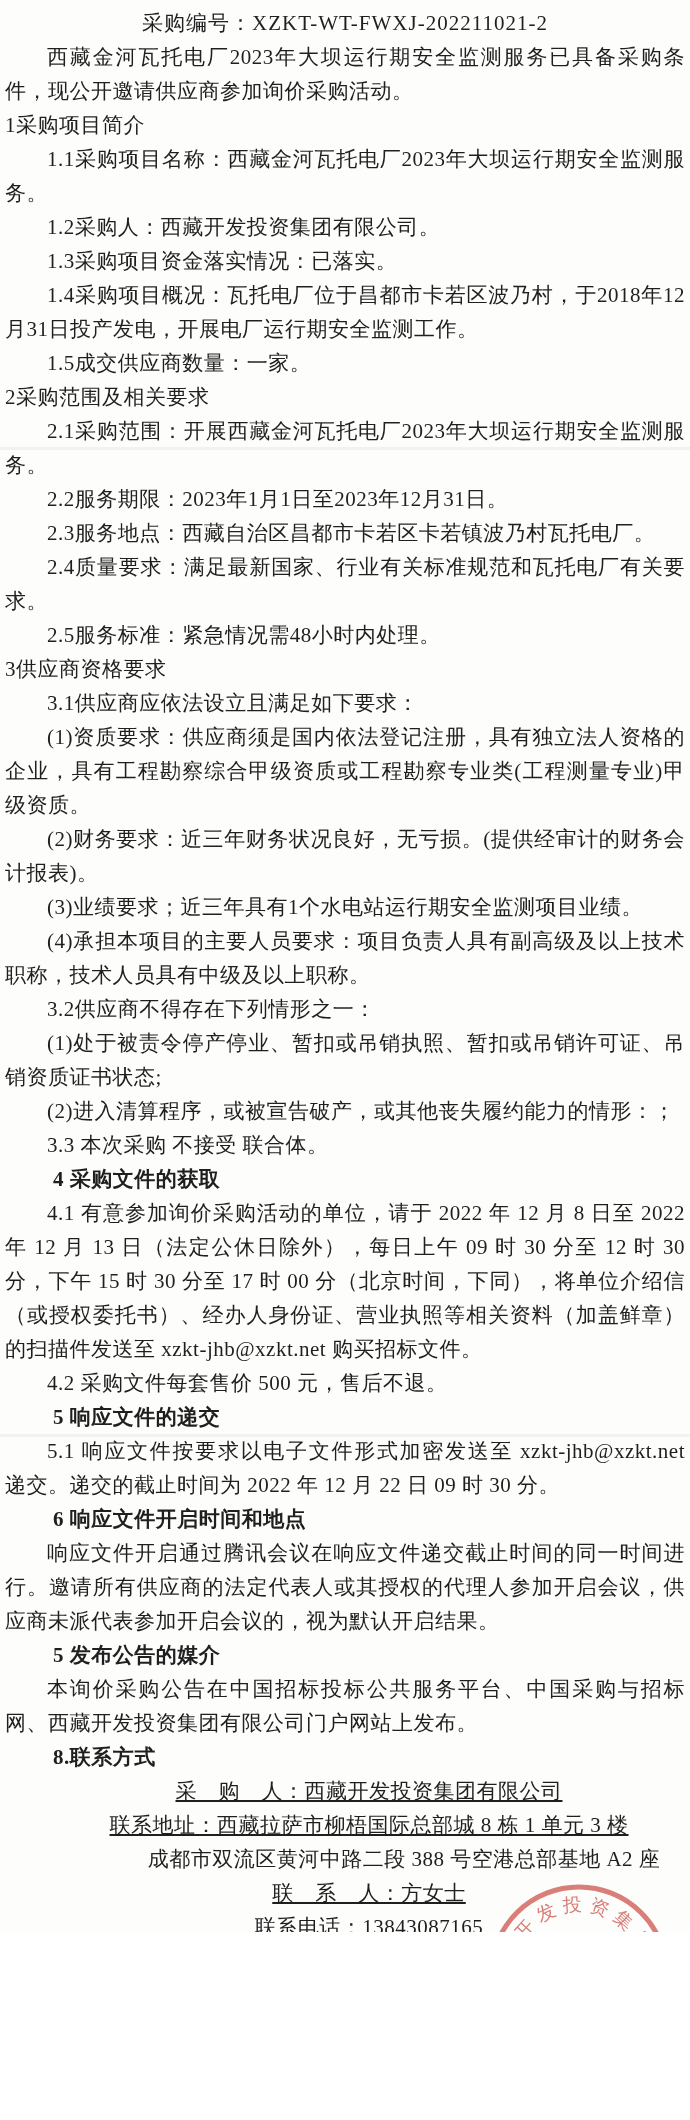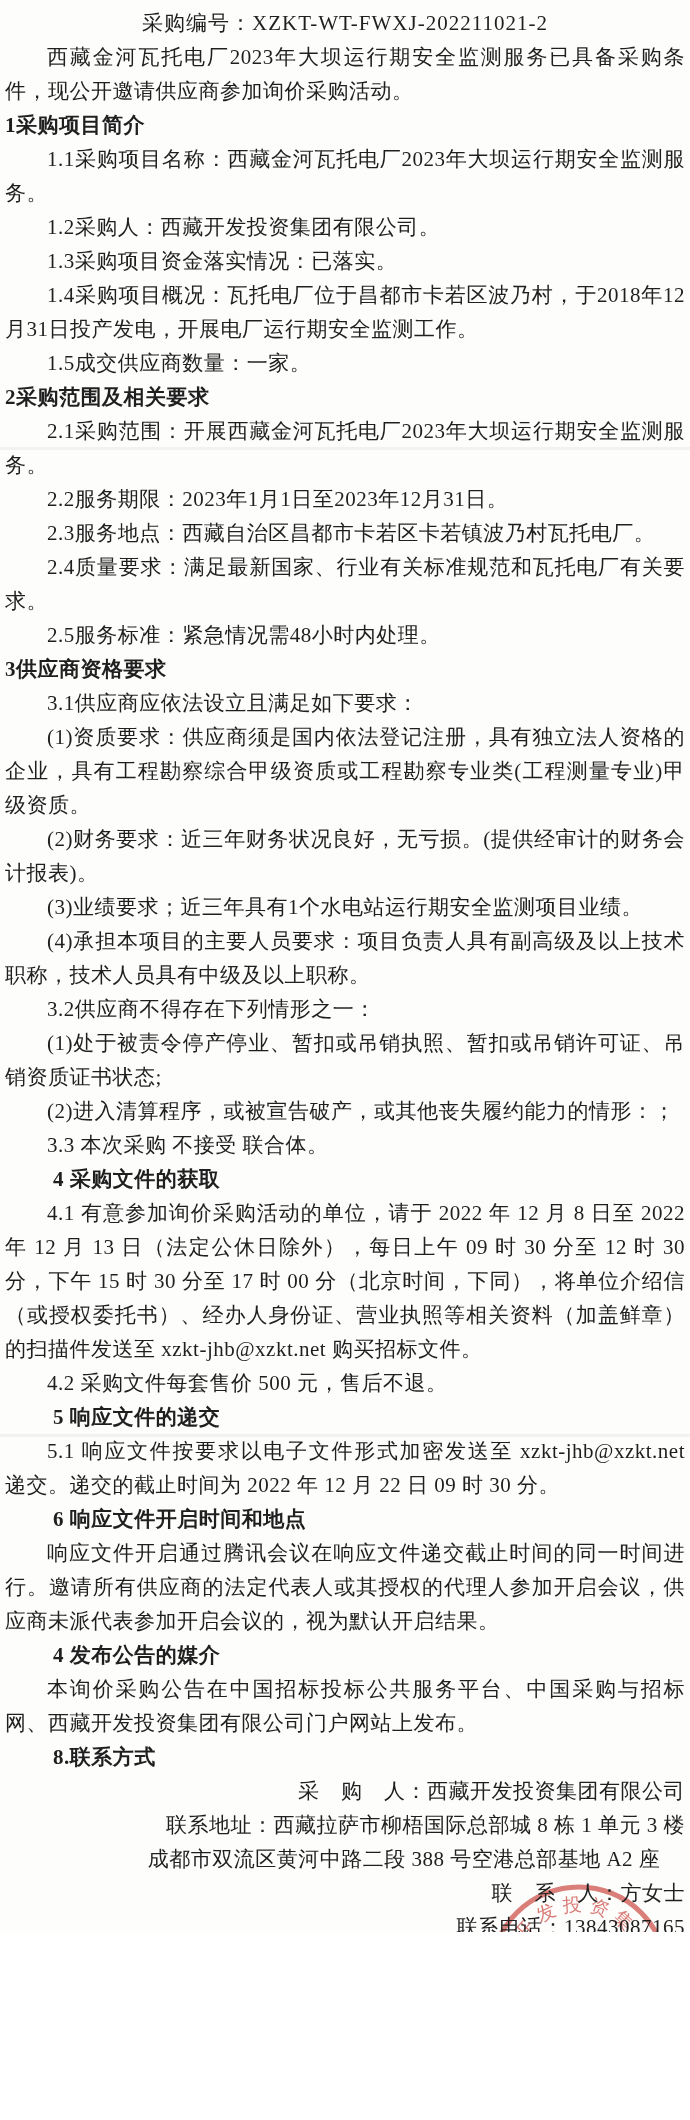--- a/index.html
+++ b/index.html
@@ -22,23 +22,23 @@
     padding: 6px 5px 0 5px;
   }
   .blk {
     font-size: 21px;
     line-height: 34px;
     text-align: justify;
     letter-spacing: 0.5px;
   }
   .blk.center { text-align: center; letter-spacing: 1px; }
   .blk.para   { text-indent: 42px; }
-  .blk.heading  { font-weight: bold; text-indent: 0; }
+  .blk.heading  { font-weight: normal; text-indent: 0; }
   .blk.heading2 { font-weight: bold; padding-left: 48px; }
-  .blk.contact      { padding-left: 48px; text-align: right; }
+  .blk.contact      { padding-left: 48px; text-align: center; text-decoration: underline; }
   .blk.contact-hang { padding-left: 118px; text-align: center; }
   .u {
     text-underline-offset: 4px;
     text-decoration-thickness: 1.4px;
   }
   .signature {
     position: absolute;
     top: 1970px;
     right: 8px;
     z-index: 3;
@@ -107,21 +107,21 @@
       <div class="blk para"><span>(1)处于被责令停产停业、暂扣或吊销执照、暂扣或吊销许可证、吊销资质证书状态;</span></div>
       <div class="blk para"><span>(2)进入清算程序，或被宣告破产，或其他丧失履约能力的情形：；</span></div>
       <div class="blk para"><span>3.3 本次采购</span><span class="u"> 不接受 </span><span>联合体。</span></div>
       <div class="blk heading2"><span>4 采购文件的获取</span></div>
       <div class="blk para"><span>4.1 有意参加询价采购活动的单位，请于 </span><span class="u">2022</span><span> 年 </span><span class="u">12</span><span> 月 </span><span class="u">8</span><span> 日至 </span><span class="u">2022</span><span> 年 </span><span class="u">12</span><span> 月 </span><span class="u">13</span><span> 日（法定公休日除外），每日上午 09 时 30 分至 12 时 30 分，下午 15 时 30 分至 17 时 00 分（北京时间，下同），将单位介绍信（或授权委托书）、经办人身份证、营业执照等相关资料（加盖鲜章）的扫描件发送至 xzkt-jhb@xzkt.net 购买招标文件。</span></div>
       <div class="blk para"><span>4.2 采购文件每套售价 </span><span class="u">500</span><span> 元，售后不退。</span></div>
       <div class="blk heading2"><span>5 响应文件的递交</span></div>
       <div class="blk para"><span>5.1 响应文件按要求以电子文件形式加密发送至 xzkt-jhb@xzkt.net 递交。递交的截止时间为 </span><span class="u">2022</span><span> 年 </span><span class="u">12</span><span> 月 </span><span class="u">22</span><span> 日 </span><span class="u">09</span><span> 时 </span><span class="u">30</span><span> 分。</span></div>
       <div class="blk heading2"><span>6 响应文件开启时间和地点</span></div>
       <div class="blk para"><span>响应文件开启通过腾讯会议在响应文件递交截止时间的同一时间进行。邀请所有供应商的法定代表人或其授权的代理人参加开启会议，供应商未派代表参加开启会议的，视为默认开启结果。</span></div>
-      <div class="blk heading2"><span>4 发布公告的媒介</span></div>
+      <div class="blk heading2"><span>5 发布公告的媒介</span></div>
       <div class="blk para"><span>本询价采购公告在中国招标投标公共服务平台、中国采购与招标网、西藏开发投资集团有限公司门户网站上发布。</span></div>
       <div class="blk heading2"><span>8.联系方式</span></div>
       <div class="blk contact"><span>采　购　人：西藏开发投资集团有限公司</span></div>
       <div class="blk contact"><span>联系地址：西藏拉萨市柳梧国际总部城 8 栋 1 单元 3 楼</span></div>
       <div class="blk contact-hang"><span>成都市双流区黄河中路二段 388 号空港总部基地 A2 座</span></div>
       <div class="blk contact"><span>联　系　人：方女士</span></div>
       <div class="blk contact"><span>联系电话：13843087165</span></div>
     </div>
 
   <svg class="seal" viewBox="0 0 192 192">

